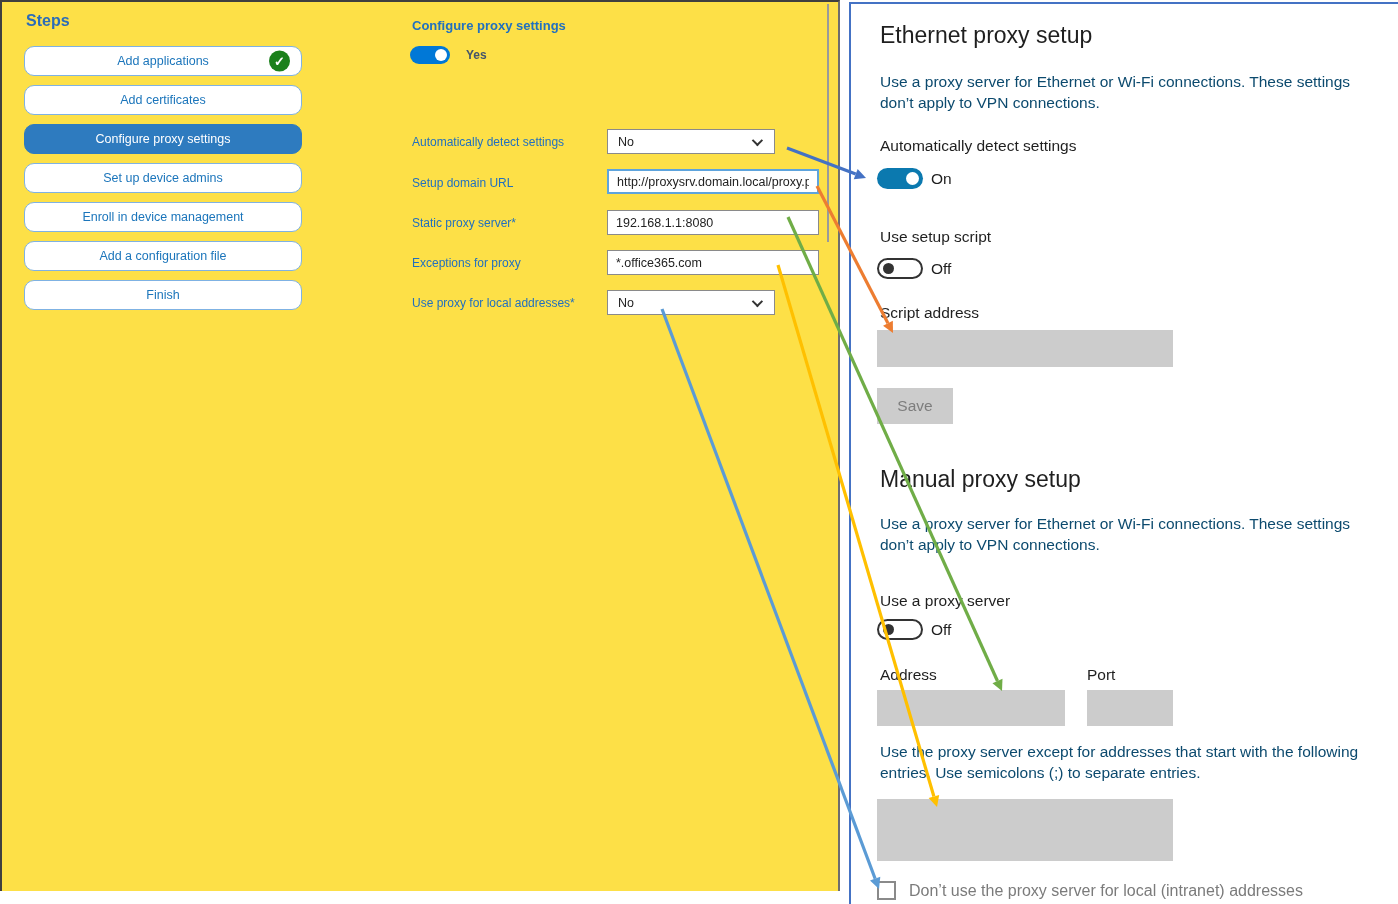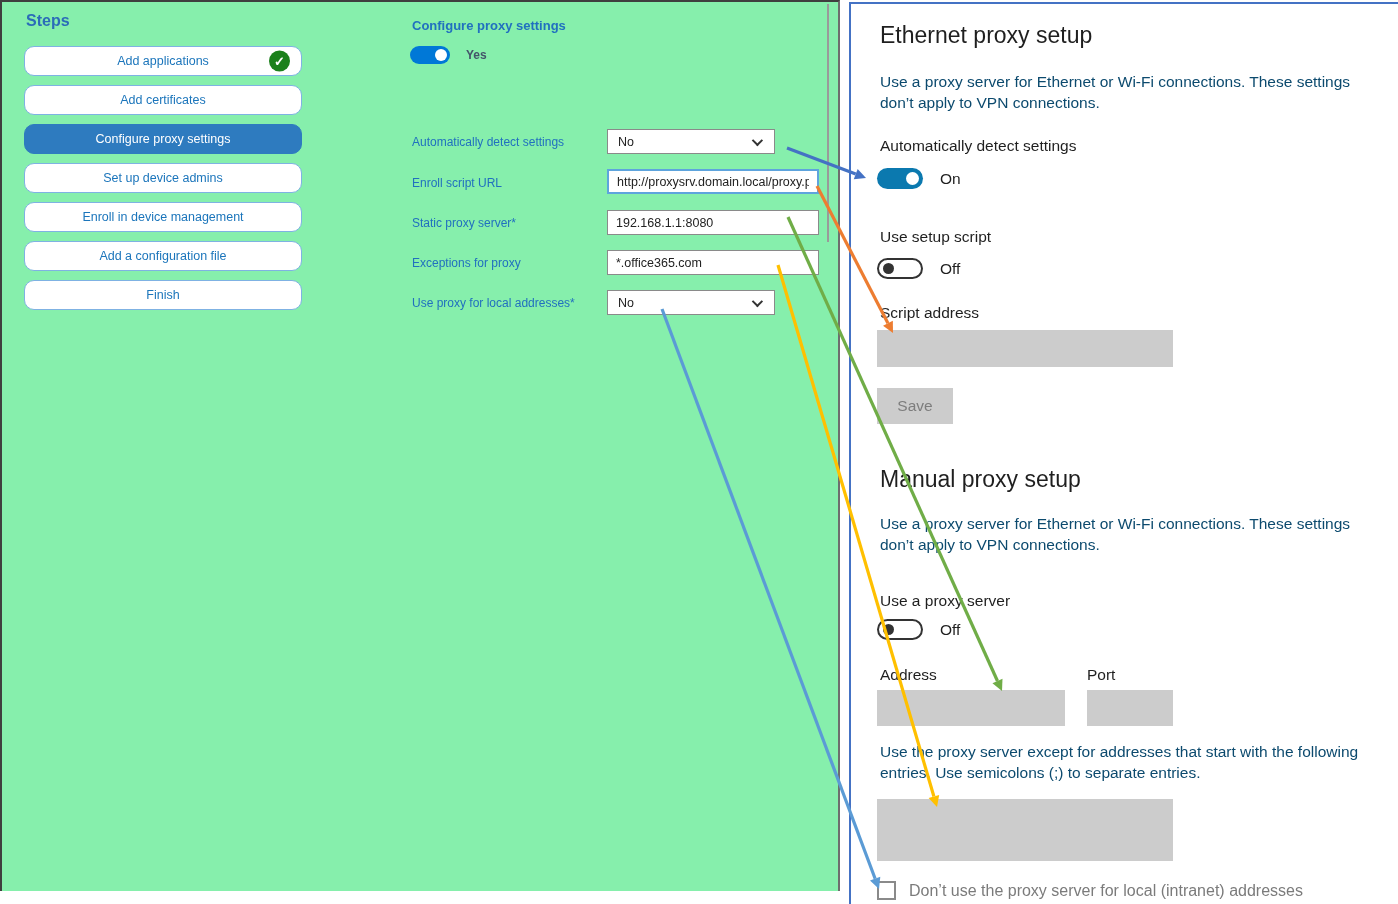--- a/index.html
+++ b/index.html
@@ -10,21 +10,21 @@
     background: #ffffff;
     overflow: hidden;
   }
 
   
   .icd-pane {
     position: absolute; left:0; top:0; width:840px; height:891px;
     border-left: 2px solid #3f3f3f;
     border-top: 2px solid #3f3f3f;
     border-right: 2px solid #6e6e6e;
-    background: #86efac;
+    background: #fde047;
   }
   .scroll-thumb {
     position: absolute; left:825px; top:2px; width:2px; height:238px;
     background:#9a9a9a;
   }
 
   
   .steps-title {
     position:absolute; left:24px; top:10px;
     font-size:16px; font-weight:bold; color:#2b6cb8;
@@ -99,21 +99,21 @@
     position:relative; width:46px; height:21px; border-radius:12px; cursor:pointer;
   }
   .wtoggle.on { background:#0b79af; }
   .wtoggle.on .knob {
     position:absolute; right:4px; top:4px; width:13px; height:13px; border-radius:50%; background:#fff;
   }
   .wtoggle.off { border:2px solid #333; background:#fff; }
   .wtoggle.off .knob {
     position:absolute; left:4px; top:3px; width:11px; height:11px; border-radius:50%; background:#333;
   }
-  .toggle-row { display:flex; align-items:center; gap:17px;text-align:center; }
+  .toggle-row { display:flex; align-items:center; gap:8px;text-align:center; }
   .gray-box { background:#cccccc; }
   .save-btn {
     background:#cccccc; color:#7d7d7d; font-size:15.5px;
     border:none; cursor:pointer; font-family:"Liberation Sans", sans-serif;
   }
   .cb-row { display:flex; align-items:flex-start; gap:13px; }
   .cbox { width:19px; height:19px; border:2px solid #8a8a8a; background:#fff; flex:none; cursor:pointer; }
   .cb-label { font-size:16px; color:#7b7b7b; padding-top:1px; }
 
   
@@ -160,21 +160,21 @@
       </div>
     <span class="mtoggle-label">Yes</span>
   </div>
 
   <div class="frow-label" style="top:133px">Automatically detect settings</div>
   <div class="ctl dropdown" style="top:127px">
     <span class="val">No</span>
     <span class="chev"></span>
   </div>
 
-  <div class="frow-label" style="top:174px">Enroll script URL</div>
+  <div class="frow-label" style="top:174px">Setup domain URL</div>
   <input class="ctl txtin focused" style="top: 167px;" value="http://proxysrv.domain.local/proxy.pa">
 
   <div class="frow-label" style="top:214px">Static proxy server*</div>
   <input class="ctl txtin" style="top: 208px;" value="192.168.1.1:8080">
 
   <div class="frow-label" style="top:254px">Exceptions for proxy</div>
   <input class="ctl txtin" style="top: 248px;" value="*.office365.com">
 
   <div class="frow-label" style="top:294px">Use proxy for local addresses*</div>
   <div class="ctl dropdown" style="top:288px">

